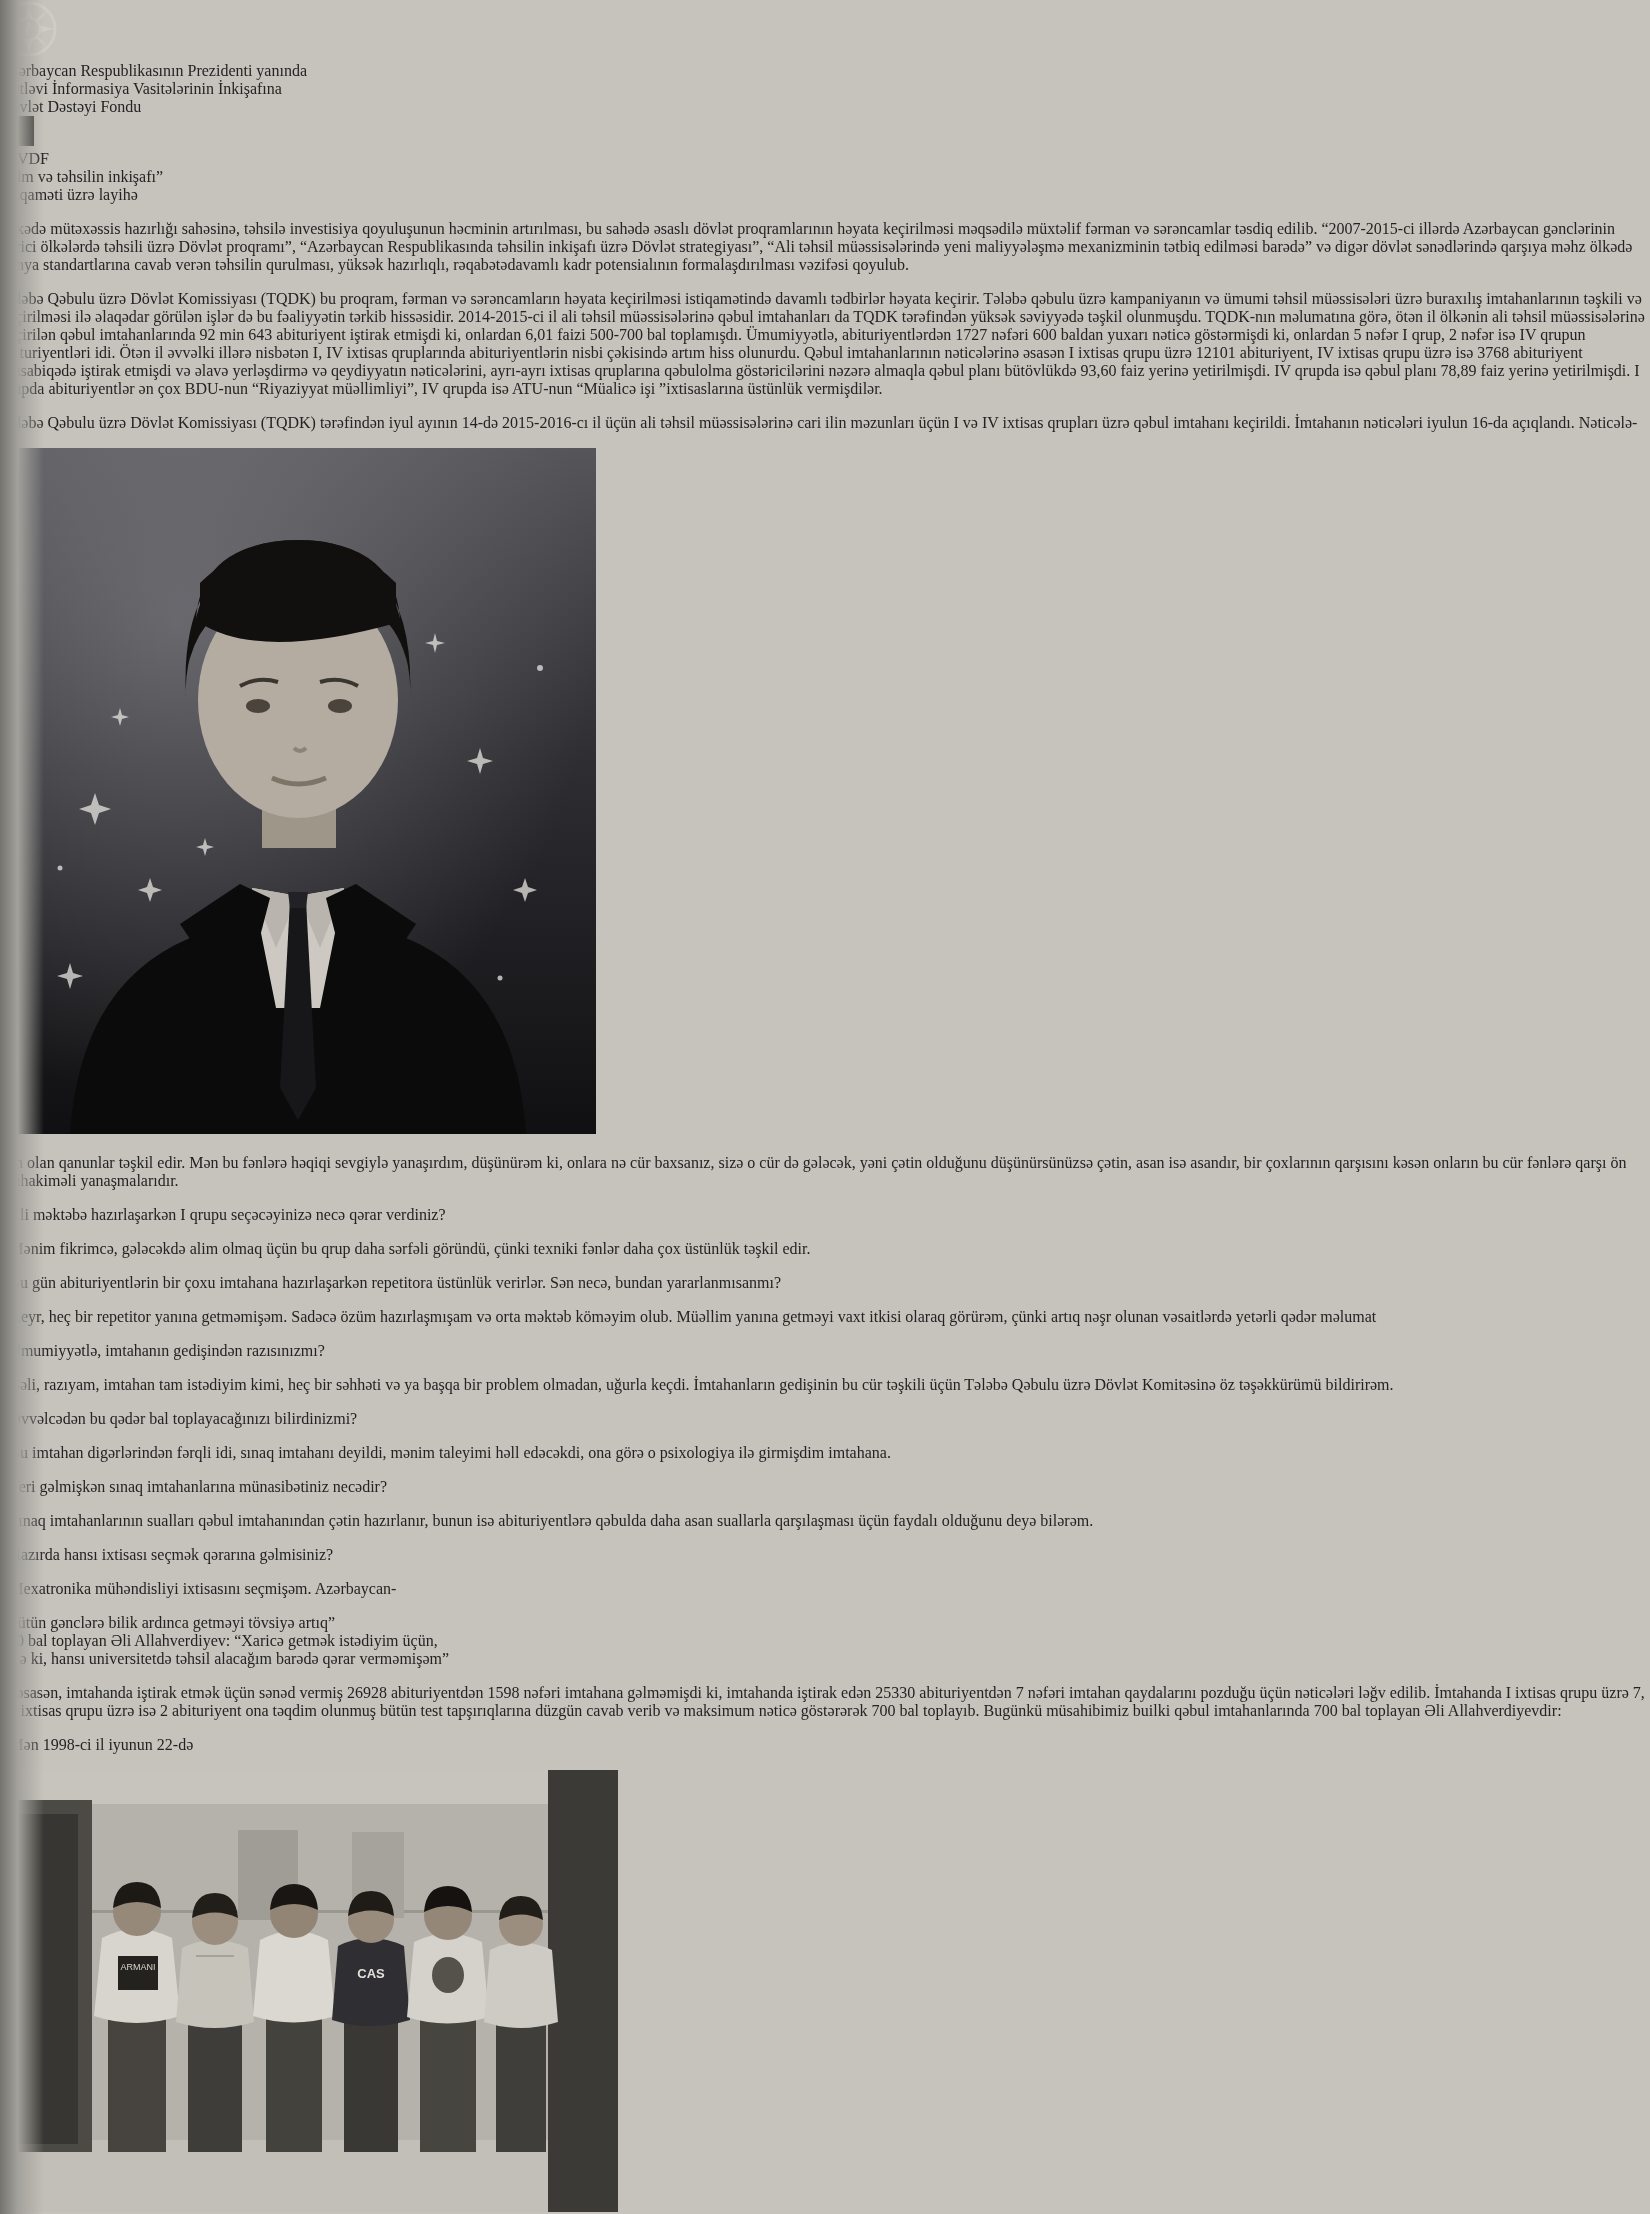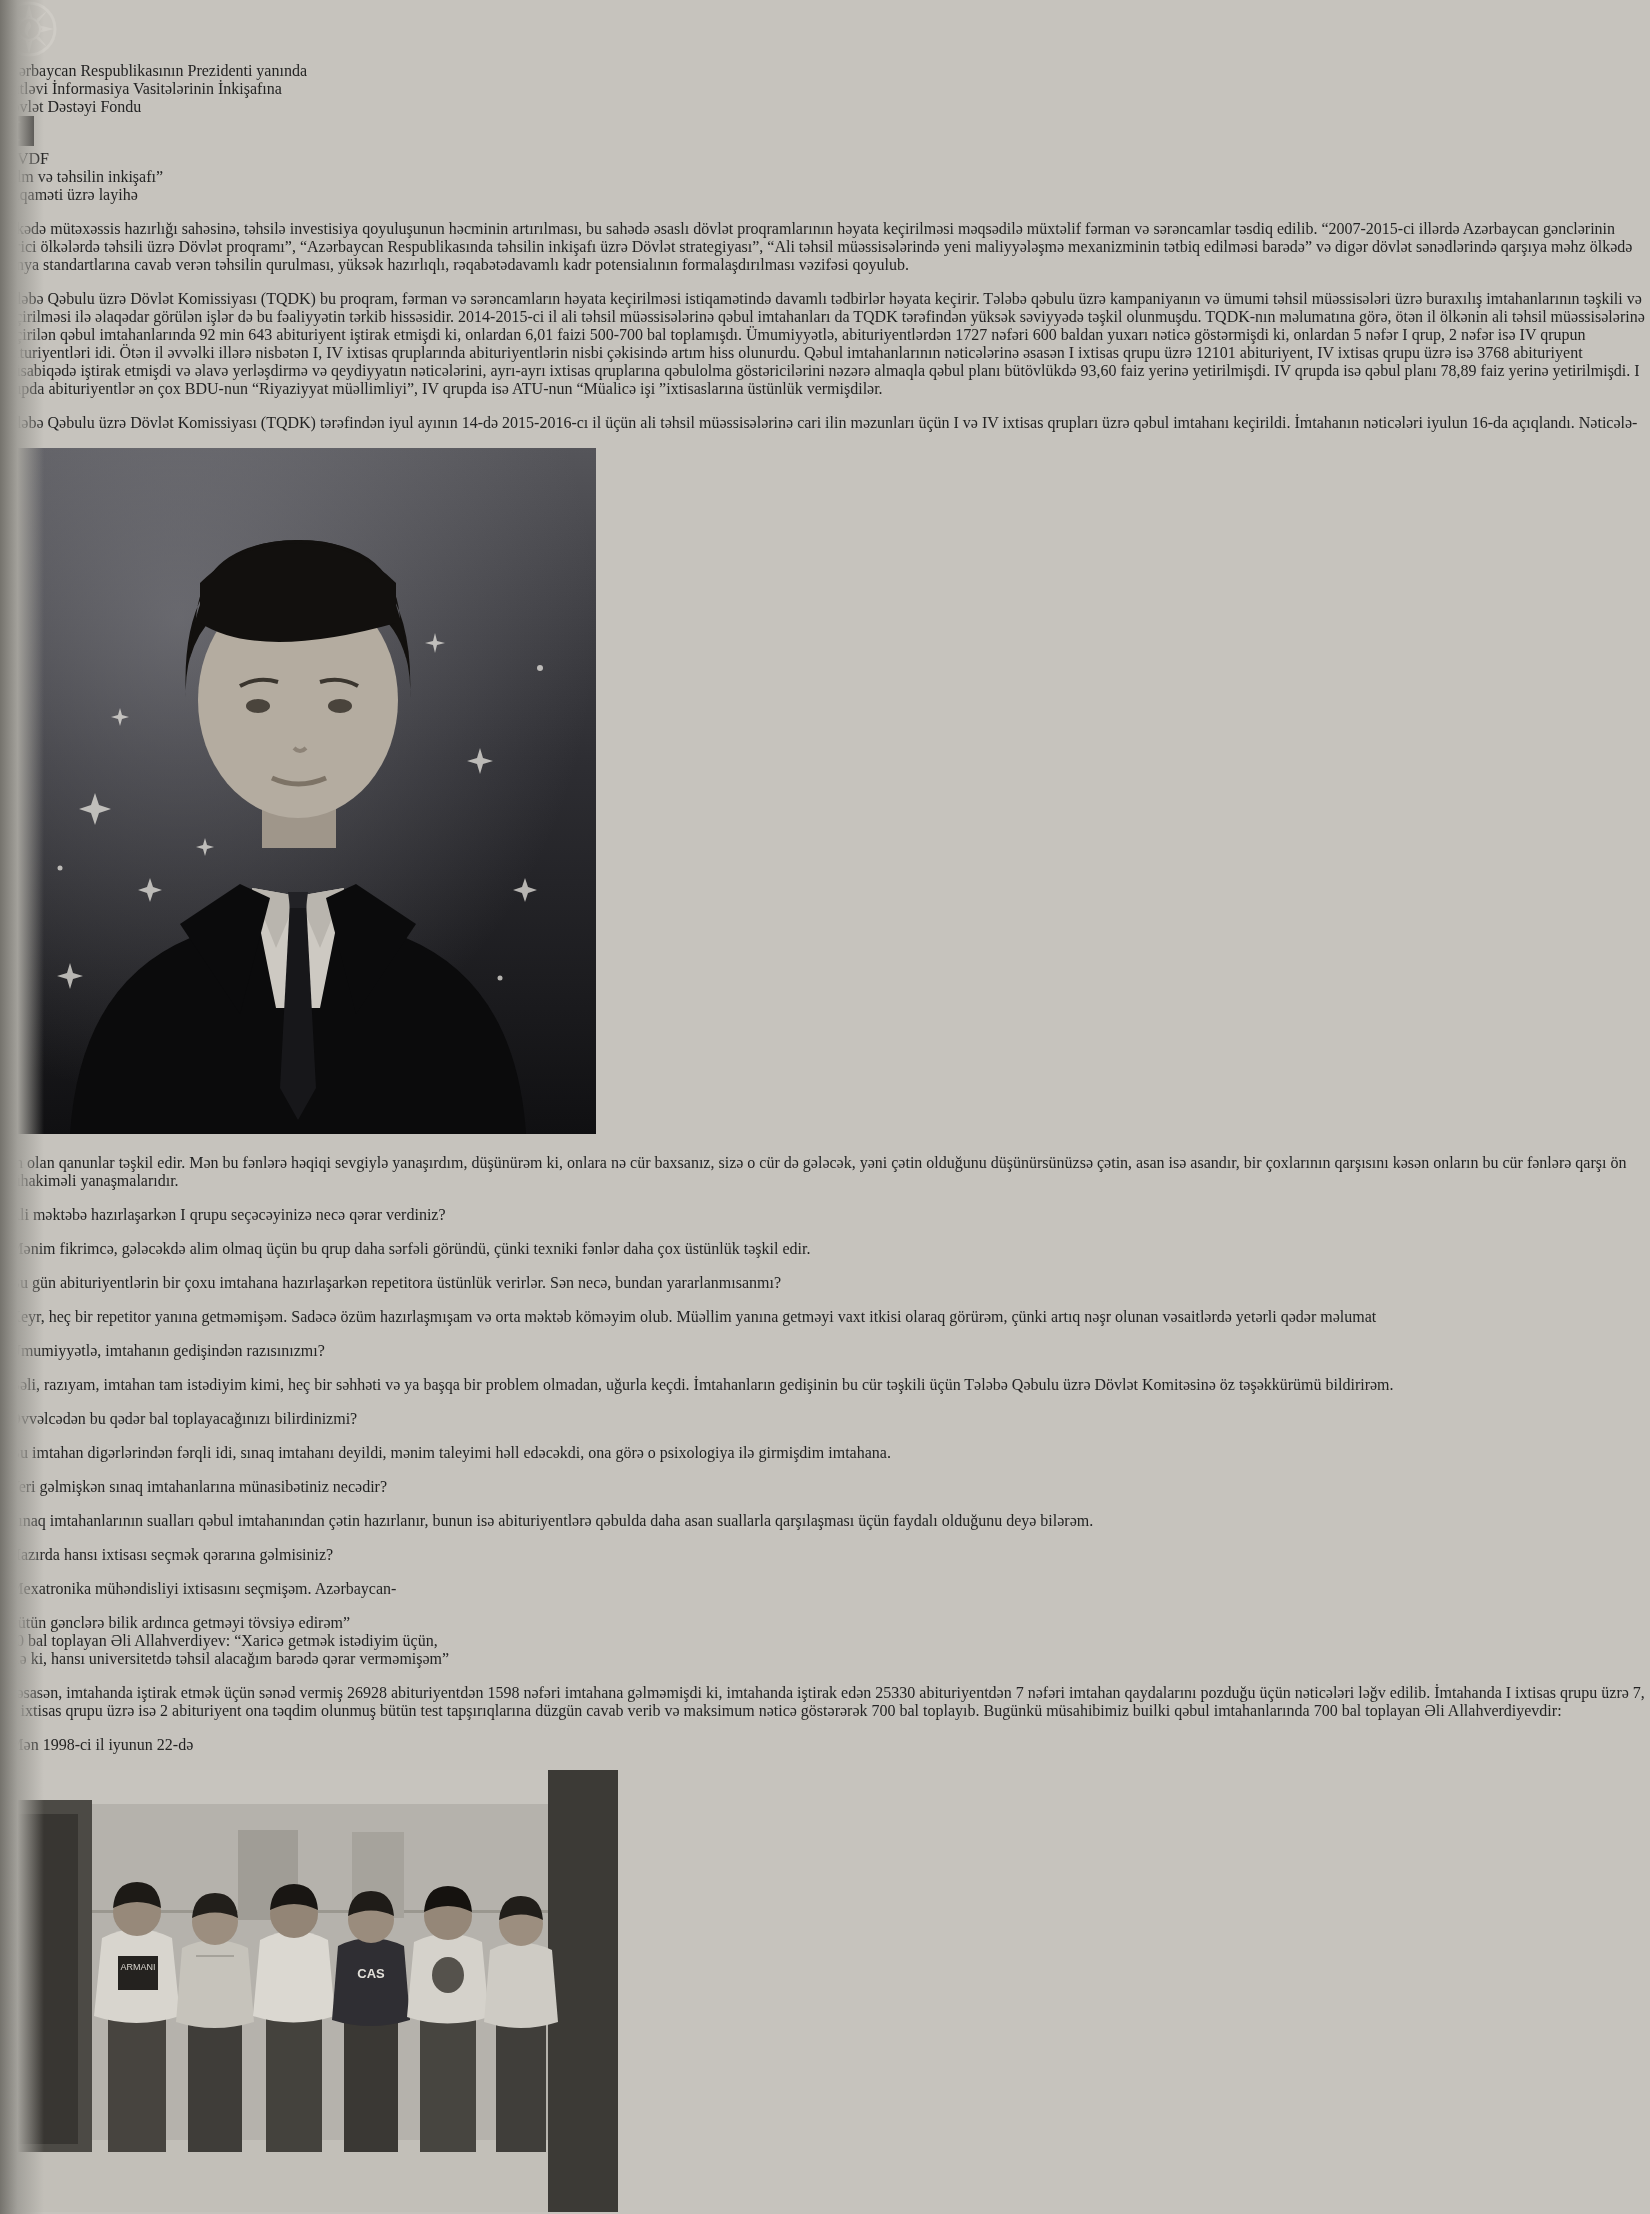--- a/index.html
+++ b/index.html
@@ -167,21 +167,21 @@
     <p class="q">- Əvvəlcədən bu qədər bal toplayacağınızı bilirdinizmi?</p>
     <p>- Bu imtahan digərlərindən fərqli idi, sınaq imtahanı deyildi, mənim taleyimi həll edəcəkdi, ona görə o psixologiya ilə girmişdim imtahana.</p>
     <p class="q">- Yeri gəlmişkən sınaq imtahanlarına münasibətiniz necədir?</p>
     <p>- Sınaq imtahanlarının sualları qəbul imtahanından çətin hazırlanır, bunun isə abituriyentlərə qəbulda daha asan suallarla qarşılaşması üçün faydalı olduğunu deyə bilərəm.</p>
     <p class="q">- Hazırda hansı ixtisası seçmək qərarına gəlmisiniz?</p>
     <p>- Mexatronika mühəndisliyi ixtisasını seçmişəm. Azərbaycan-</p>
   </div>
 
   <div class="abs headline">
     <span class="hl-line">“Bütün gənclərə bilik ardınca</span>
-    <span class="hl-line">getməyi tövsiyə edirəm”</span>
+    <span class="hl-line">getməyi tövsiyə artıq”</span>
   </div>
 
   <div class="abs subheadline">
     <div>700 bal toplayan Əli Allahverdiyev: “Xaricə getmək istədiyim üçün,</div>
     <div>hələ ki, hansı universitetdə təhsil alacağım barədə qərar verməmişəm”</div>
   </div>
 
   <div class="abs gray-bar"></div>
 
   <div class="col body col2mid">

